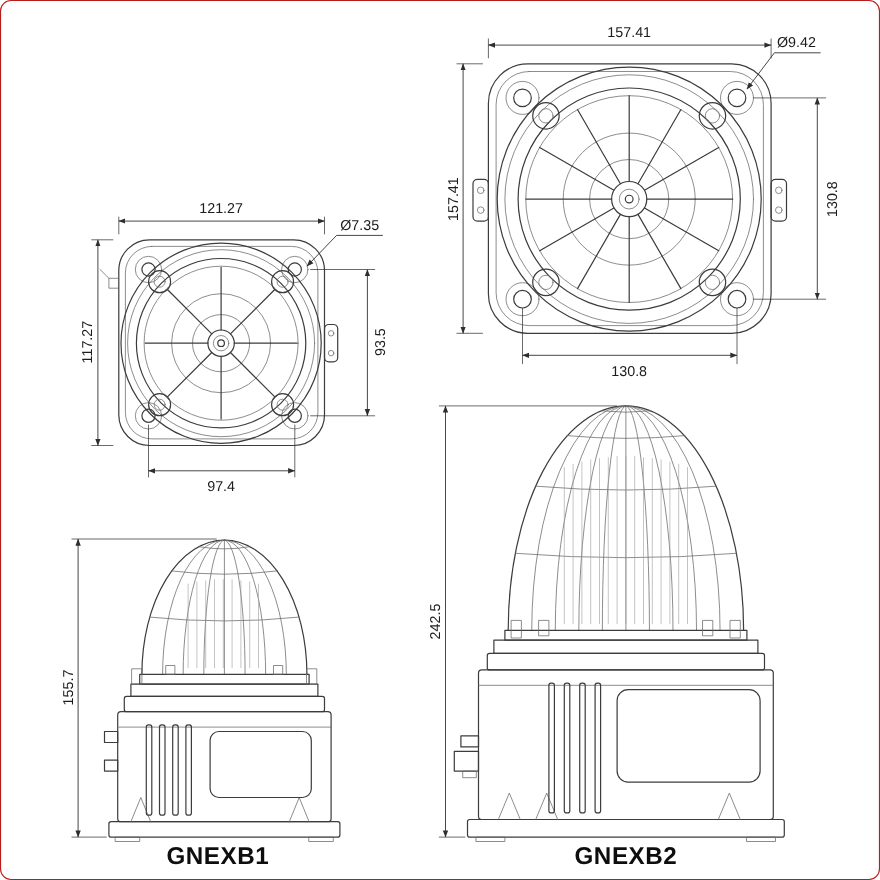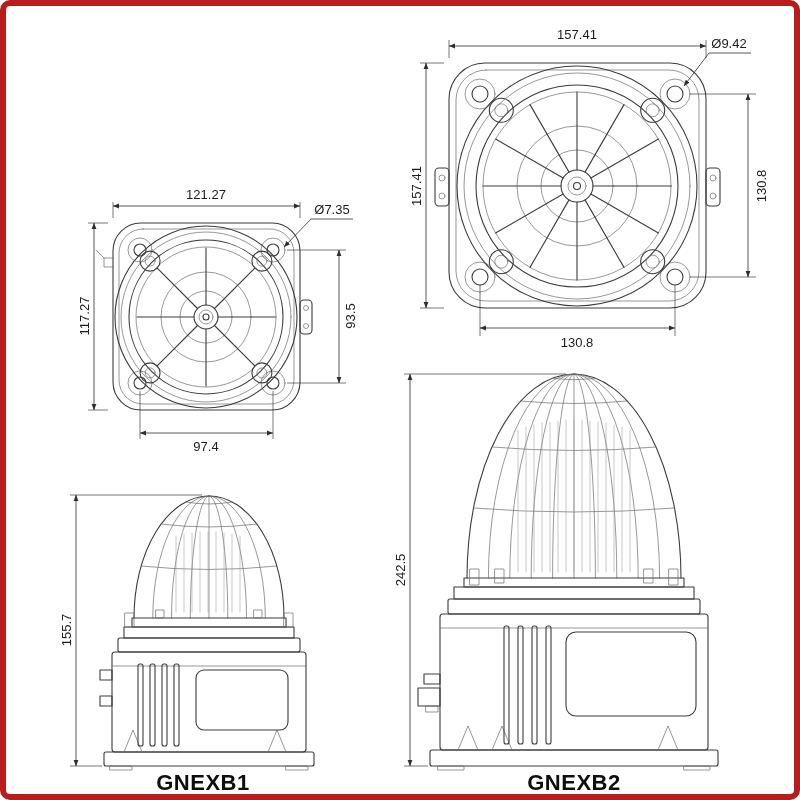--- a/index.html
+++ b/index.html
@@ -1,17 +1,17 @@
 <!DOCTYPE html>
 <html><head>
 <meta charset="utf-8">
 <style>
   html,body{margin:0;padding:0;background:#ffffff}
   .frame{position:relative;width:800px;height:800px;background:#fff;box-sizing:border-box;
-         border:6px solid #b91c1c;border-radius:10px;overflow:hidden}
+         border:1px solid #b91c1c;border-radius:10px;overflow:hidden}
   svg{display:block}
   .ln{stroke:#3c3c3c;stroke-width:1.1;fill:none;stroke-linecap:round;stroke-linejoin:round}
   .thin{stroke:#6b6b6b;stroke-width:0.7;fill:none}
   .fine{stroke:#9c9c9c;stroke-width:0.55;fill:none}
   .dim{stroke:#2e2e2e;stroke-width:0.8;fill:none}
   .ext{stroke:#2e2e2e;stroke-width:0.65;fill:none}
   text{font-family:"Liberation Sans","DejaVu Sans",sans-serif}
   .dimtxt{font-size:13px;fill:#1c1c1c}
   .plabel{font-size:22px;font-weight:700;fill:#0e0e0e;letter-spacing:0.5px}
 </style>

